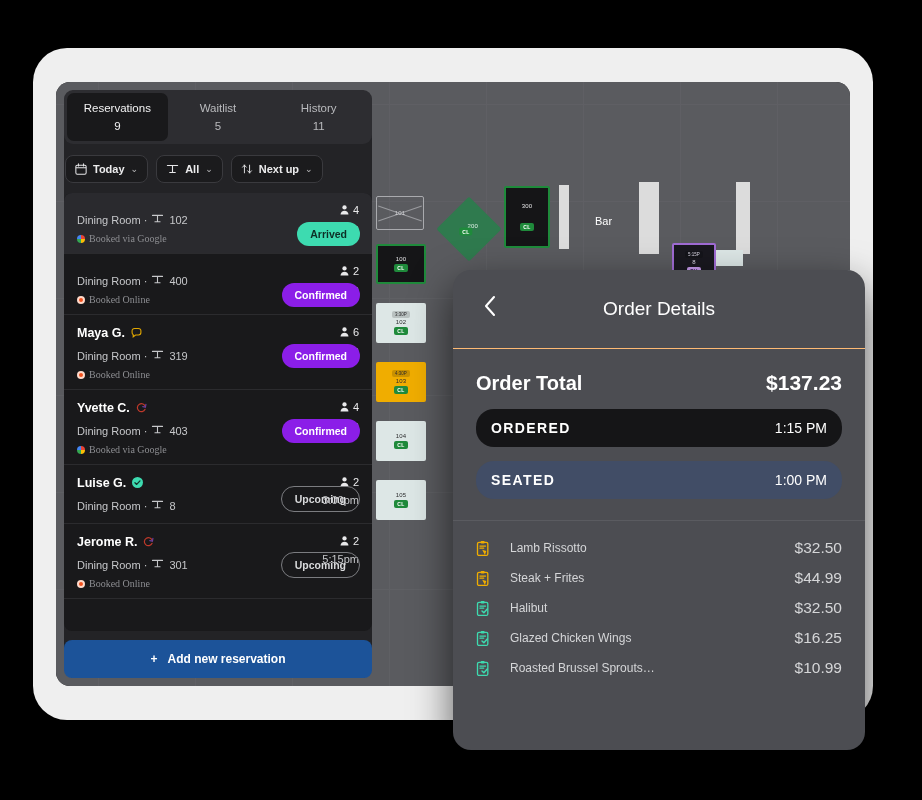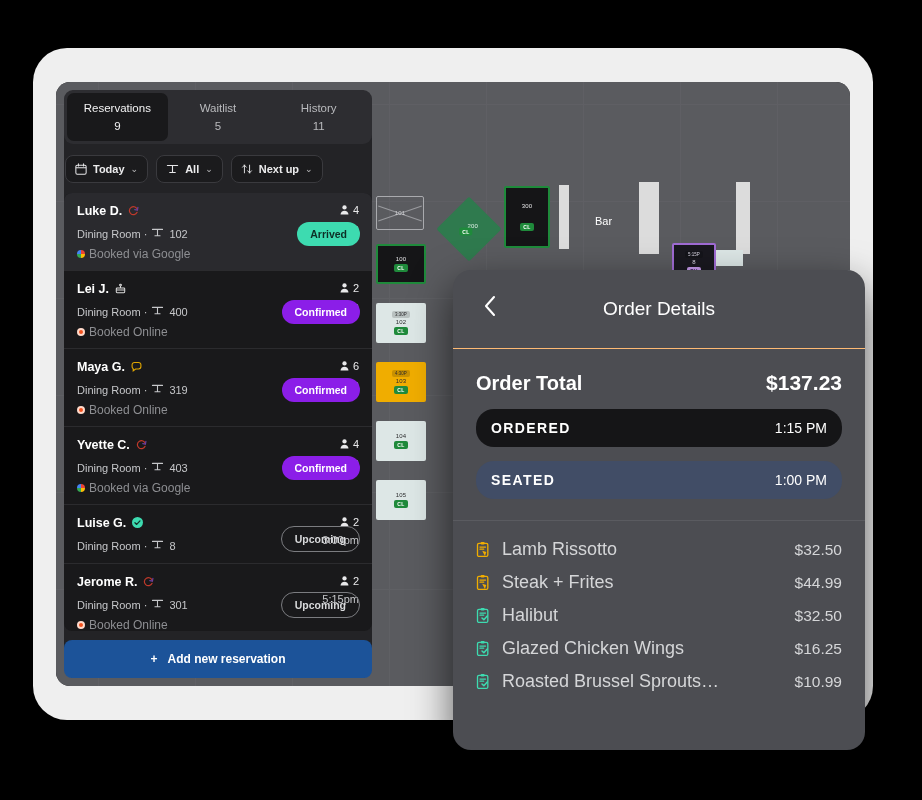--- a/index.html
+++ b/index.html
@@ -100,21 +100,21 @@
     flex: 1; overflow: hidden; position: relative;
   }
   .row { padding: 11px 13px 9px; border-bottom: 1px solid #2b2b2e; position: relative; }
   .row.sel { background: #2a2a2e; }
   .r-top { display: flex; align-items: center; }
   .r-name { color: #fff; font-size: 12.5px; font-weight: bold; }
   .r-icon { margin-left: 6px; font-size: 10px; line-height: 1; }
   .r-mid { display: flex; align-items: baseline; margin-top: 6px; }
   .r-loc { color: #c6c7ca; font-size: 11px; }
   .r-src { display: flex; align-items: center; gap: 4px; margin-top: 5px; }
-  .r-src span { color: #8d8e92; font-size: 12px; }
+  .r-src span { color: #8d8e92; font-size: 10px; font-family: Liberation Serif, serif; }
   .dotg { width: 8px; height: 8px; border-radius: 50%;
           background: conic-gradient(#ea4335 0 25%, #fbbc05 25% 50%, #34a853 50% 75%, #4285f4 75%);
           flex: none; }
   .doto { width: 8px; height: 8px; border-radius: 50%; background: #f4511e;
           border: 2px solid #ffd9c9; flex: none; }
   .r-right { position: absolute; right: 13px; top: 11px; text-align: right; }
   .r-party { color: #e9e9eb; font-size: 11px; display: flex; align-items: center;
              justify-content: flex-end; gap: 4px; }
   .r-time { color: #c6c7ca; font-size: 11px; margin-top: 6px; }
   .pill {
@@ -155,21 +155,21 @@
     display: flex; justify-content: space-between; align-items: center;
     padding: 11px 15px; border-radius: 18px; margin-top: 14px;
   }
   .sbar.ordered { background: #151517; }
   .sbar.seated { background: #414d66; }
   .sbar .sl { color: #fff; font-size: 14px; font-weight: bold; letter-spacing: 1.4px; }
   .sbar .sv { color: #fff; font-size: 14px; }
   .divider { height: 1px; background: #5a5b60; margin: 21px -23px 0; }
   .items { padding-top: 12px; }
   .item { display: flex; align-items: center; padding: 6px 0; }
-  .item .iname { color: #d5d6d8; font-size: 18px; margin-left: 11px; flex: 1; }
+  .item .iname { color: #d5d6d8; font-size: 12px; margin-left: 19px; flex: 1; }
   .item .iprice { color: #d5d6d8; font-size: 15.5px; }
   .ico { width: 15px; height: 17px; flex: none; }
 </style>
 </head>
 <body>
 
 <div id="stage">
 
   <div class="device">
     <div class="device-screen">
@@ -304,27 +304,20 @@
                   <path d="M4 11.5V2.5M4 2.5L1.8 4.9M4 2.5l2.2 2.4M10 2.5v9M10 11.5l2.2-2.4M10 11.5L7.8 9.1" stroke="#e6e6e8" stroke-width="1.1" stroke-linecap="round" stroke-linejoin="round"></path>
                 </svg>
               </span>
               <span>Next up</span>
               <span class="cv">⌄</span>
             </div>
           </div>
 
         <div class="rlist" id="rlist">
             <div class="row sel">
-              <div class="r-top">
-                <span class="r-name">Luke D.</span>
-                <span class="r-icon" style="color: rgb(192, 57, 43);"><svg width="11" height="11" viewBox="0 0 12 12">
-                    <path d="M10.2 5.3A4.4 4.4 0 1 0 9.9 8" fill="none" stroke="#c0392b" stroke-width="1.3" stroke-linecap="round"></path>
-                    <path d="M7.4 5.1l2.9.4.5-2.9" fill="none" stroke="#6b3fa0" stroke-width="1.3" stroke-linecap="round" stroke-linejoin="round"></path>
-                  </svg></span>
-              </div>
               <div class="r-mid">
                 <span class="r-loc">Dining Room</span>
                 <span class="r-loc">&nbsp;·&nbsp;</span>
                 <span style="margin: 0px 5px 0px 1px; display: inline-block;"><svg width="13" height="11" viewBox="0 0 14 12">
                     <path d="M1.5 2.6h11M7 2.6v7M4.2 9.6h5.6" stroke="#c6c7ca" stroke-width="1.2" stroke-linecap="round"></path>
                   </svg></span>
                 <span class="r-loc">102</span>
               </div>
               <div class="r-src">
                 <span class="dotg"></span>
@@ -336,28 +329,20 @@
                     <circle cx="5" cy="2.6" r="2.4" fill="#e9e9eb"></circle>
                     <path d="M0.6 10.6c0-2.6 2-4.2 4.4-4.2s4.4 1.6 4.4 4.2z" fill="#e9e9eb"></path>
                   </svg>
                   <span>4</span>
                 </div>
                 <div class="r-time">2:30pm</div>
               </div>
               <div class="pill arrived" style="top: 28.5px;">Arrived</div>
             </div>
             <div class="row">
-              <div class="r-top">
-                <span class="r-name">Lei J.</span>
-                <span class="r-icon" style="color: rgb(221, 221, 221);"><svg width="11" height="11" viewBox="0 0 12 12">
-                    <rect x="1.4" y="5.4" width="9.2" height="5.2" rx="1" fill="none" stroke="#dddddd" stroke-width="1.1"></rect>
-                    <path d="M1.4 7.6h9.2M6 5.4V3.4" stroke="#dddddd" stroke-width="1.1"></path>
-                    <circle cx="6" cy="2.3" r="1" fill="none" stroke="#dddddd" stroke-width="1.1"></circle>
-                  </svg></span>
-              </div>
               <div class="r-mid">
                 <span class="r-loc">Dining Room</span>
                 <span class="r-loc">&nbsp;·&nbsp;</span>
                 <span style="margin: 0px 5px 0px 1px; display: inline-block;"><svg width="13" height="11" viewBox="0 0 14 12">
                     <path d="M1.5 2.6h11M7 2.6v7M4.2 9.6h5.6" stroke="#c6c7ca" stroke-width="1.2" stroke-linecap="round"></path>
                   </svg></span>
                 <span class="r-loc">400</span>
               </div>
               <div class="r-src">
                 <span class="doto"></span>

